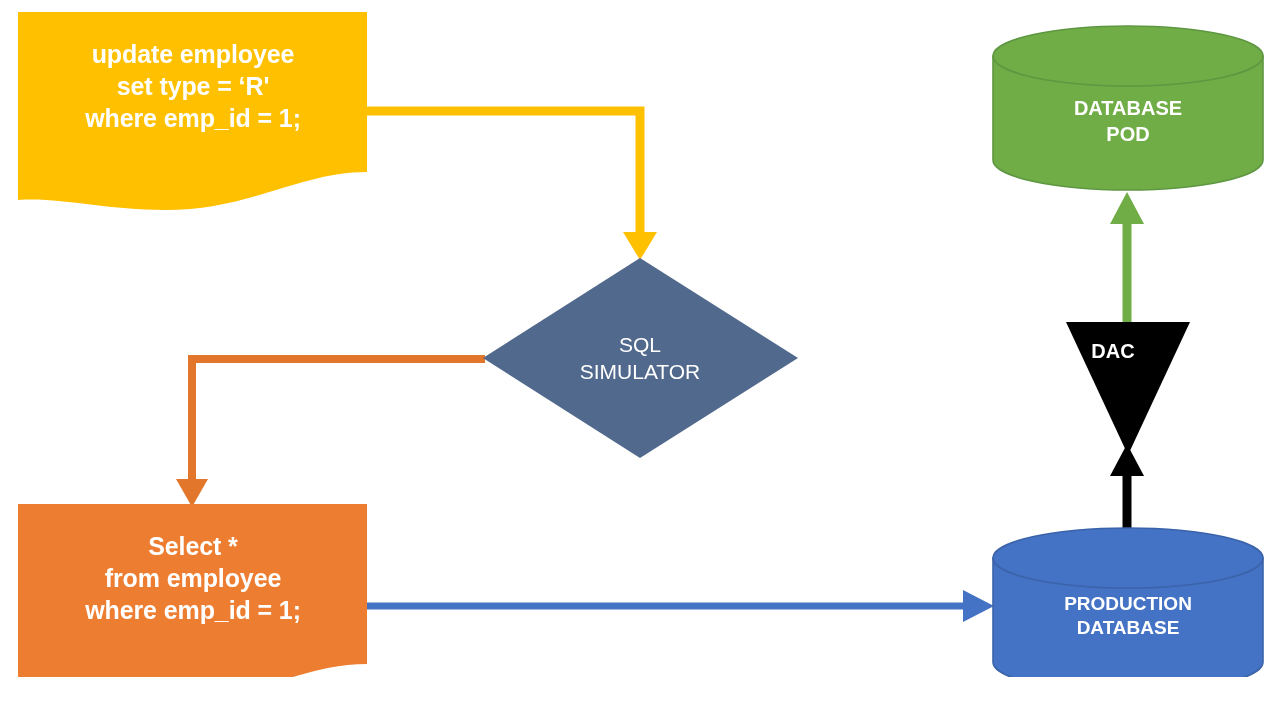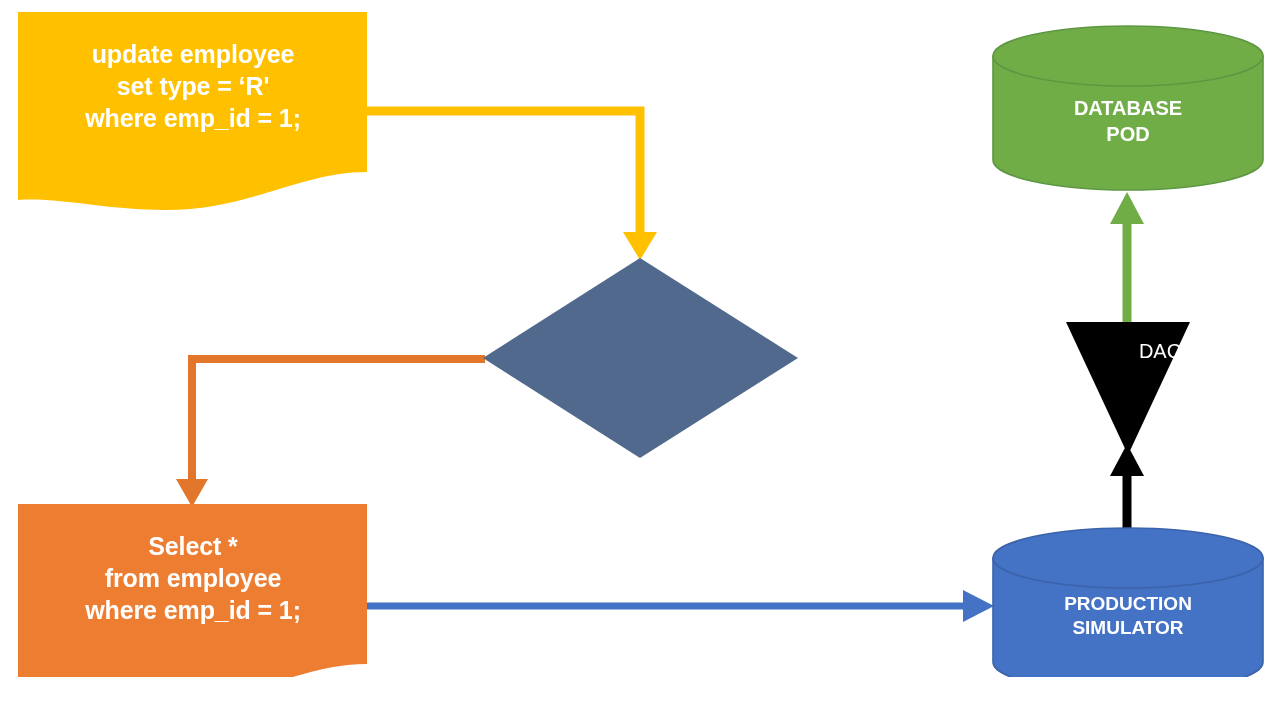--- a/index.html
+++ b/index.html
@@ -73,25 +73,25 @@
     font-weight: bold;
   }
   .lbl-proddb {
     left: 1000px;
     top: 592px;
     width: 256px;
     font-size: 19px;
     font-weight: bold;
   }
   .lbl-dac {
-    left: 1099px;
+    left: 1052px;
     top: 339px;
     width: 122px;
     font-size: 20px;
-    font-weight: normal;
+    font-weight: bold;
   }
 </style>
 </head>
 <body>
 
 <div id="canvas">
 
   <svg id="diagram-svg" viewBox="0 0 1280 720">
 
     <g>
@@ -146,24 +146,26 @@
   <div class="label-layer">
 
     <div class="lbl lbl-sql-update">update employee
 set type = ‘R'
 where emp_id = 1;</div>
 
     <div class="lbl lbl-sql-select">Select *
 from employee
 where emp_id = 1;</div>
 
+    <div class="lbl lbl-simulator">SQL
+SIMULATOR</div>
 
     <div class="lbl lbl-dbpod">DATABASE
 POD</div>
 
     <div class="lbl lbl-proddb">PRODUCTION
-SIMULATOR</div>
+DATABASE</div>
 
     <div class="lbl lbl-dac">DAC</div>
 
   </div>
 
 </div>
 
 </body></html>

